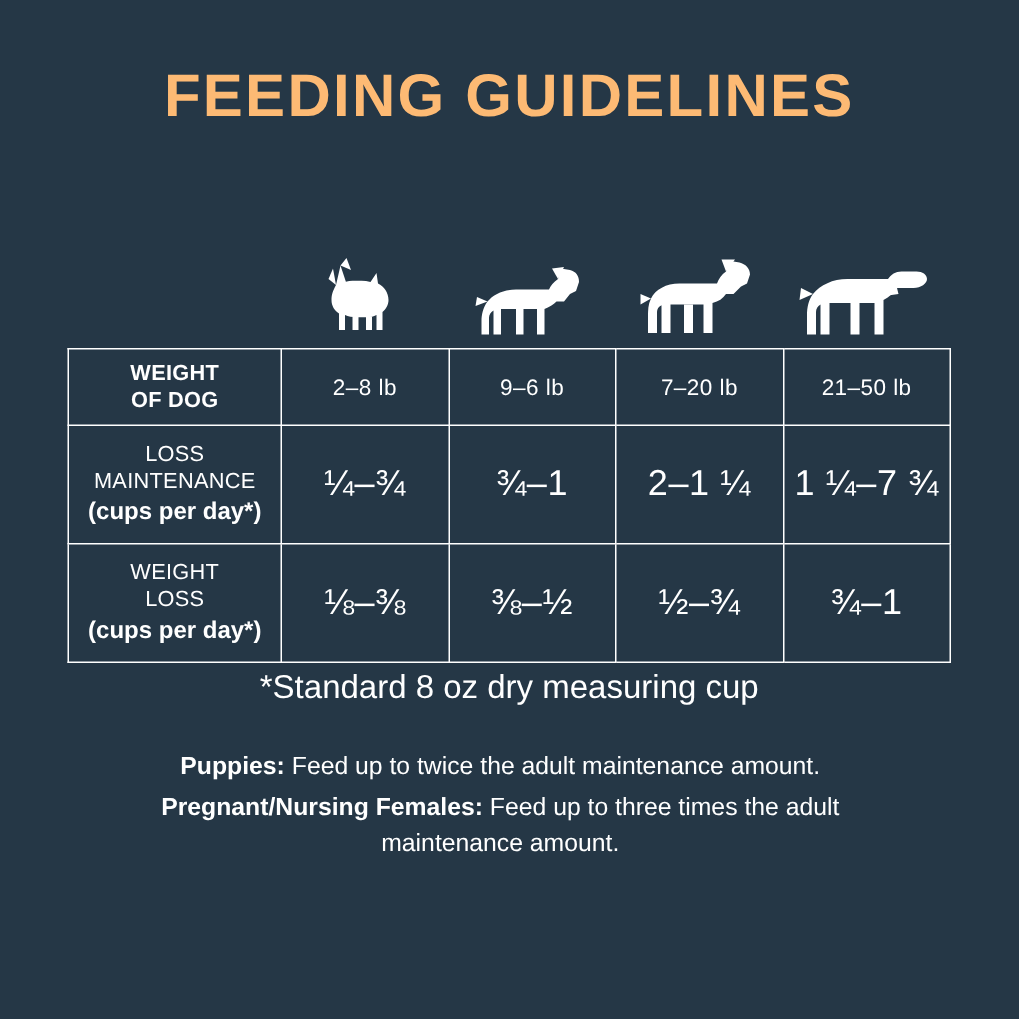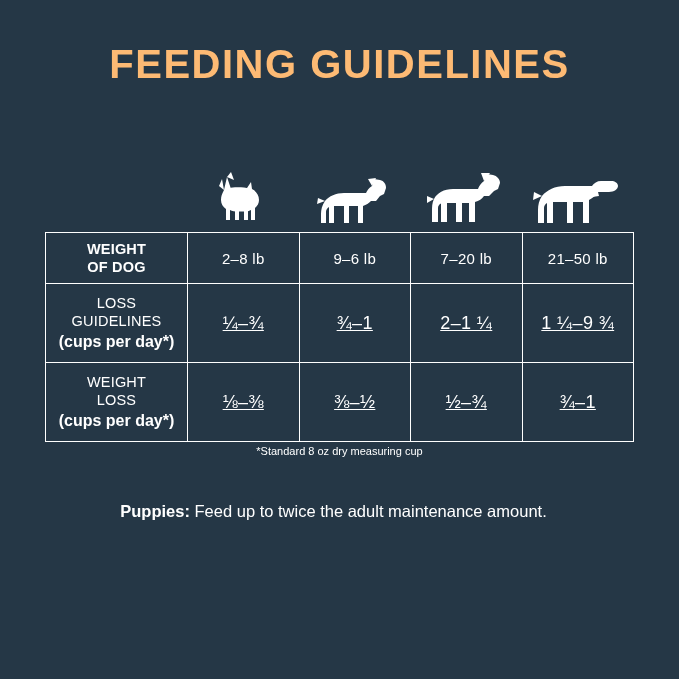--- a/index.html
+++ b/index.html
@@ -98,32 +98,31 @@
     letter-spacing: 0.2px;
   }
   .row-label .sub {
     display: block;
     font-size: 16px;
     font-weight: bold;
     letter-spacing: 0;
     margin-top: 2px;
   }
   .amount {
-    font-size: 18px;
+    font-size: 24px;
     letter-spacing: 0.4px;
-    text-decoration: underline;
   }
 
   .footnote {
     position: absolute;
     top: 445px;
     left: 0;
     width: 679px;
     text-align: center;
-    font-size: 11px;
+    font-size: 22px;
     color: #ffffff;
   }
 
   .notes {
     position: absolute;
     top: 500px;
     left: 0;
     width: 679px;
     text-align: center;
     font-size: 16.5px;
@@ -204,27 +203,27 @@
           </th>
           <th>2–8 lb</th>
           <th>9–6 lb</th>
           <th>7–20 lb</th>
           <th>21–50 lb</th>
         </tr>
 
         <tr class="body-row">
           <td class="col-label row-label">
             <span>LOSS</span><br>
-            <span>GUIDELINES</span>
+            <span>MAINTENANCE</span>
             <span class="sub">(cups per day*)</span>
           </td>
           <td class="amount">¼–¾</td>
           <td class="amount">¾–1</td>
           <td class="amount">2–1 ¼</td>
-          <td class="amount">1 ¼–9 ¾</td>
+          <td class="amount">1 ¼–7 ¾</td>
         </tr>
 
         <tr class="body-row">
           <td class="col-label row-label">
             <span>WEIGHT</span><br>
             <span>LOSS</span>
             <span class="sub">(cups per day*)</span>
           </td>
           <td class="amount">⅛–⅜</td>
           <td class="amount">⅜–½</td>
@@ -235,15 +234,19 @@
     </table>
   </div>
 
   <div class="footnote">*Standard 8 oz dry measuring cup</div>
 
   <div class="notes">
     <p>
       <b>Puppies:</b>
       <span>Feed up to twice the adult maintenance amount.</span>
     </p>
+    <p>
+      <b>Pregnant/Nursing Females:</b>
+      <span>Feed up to three times the adult maintenance amount.</span>
+    </p>
   </div>
 
 </div>
 
 </body></html>

